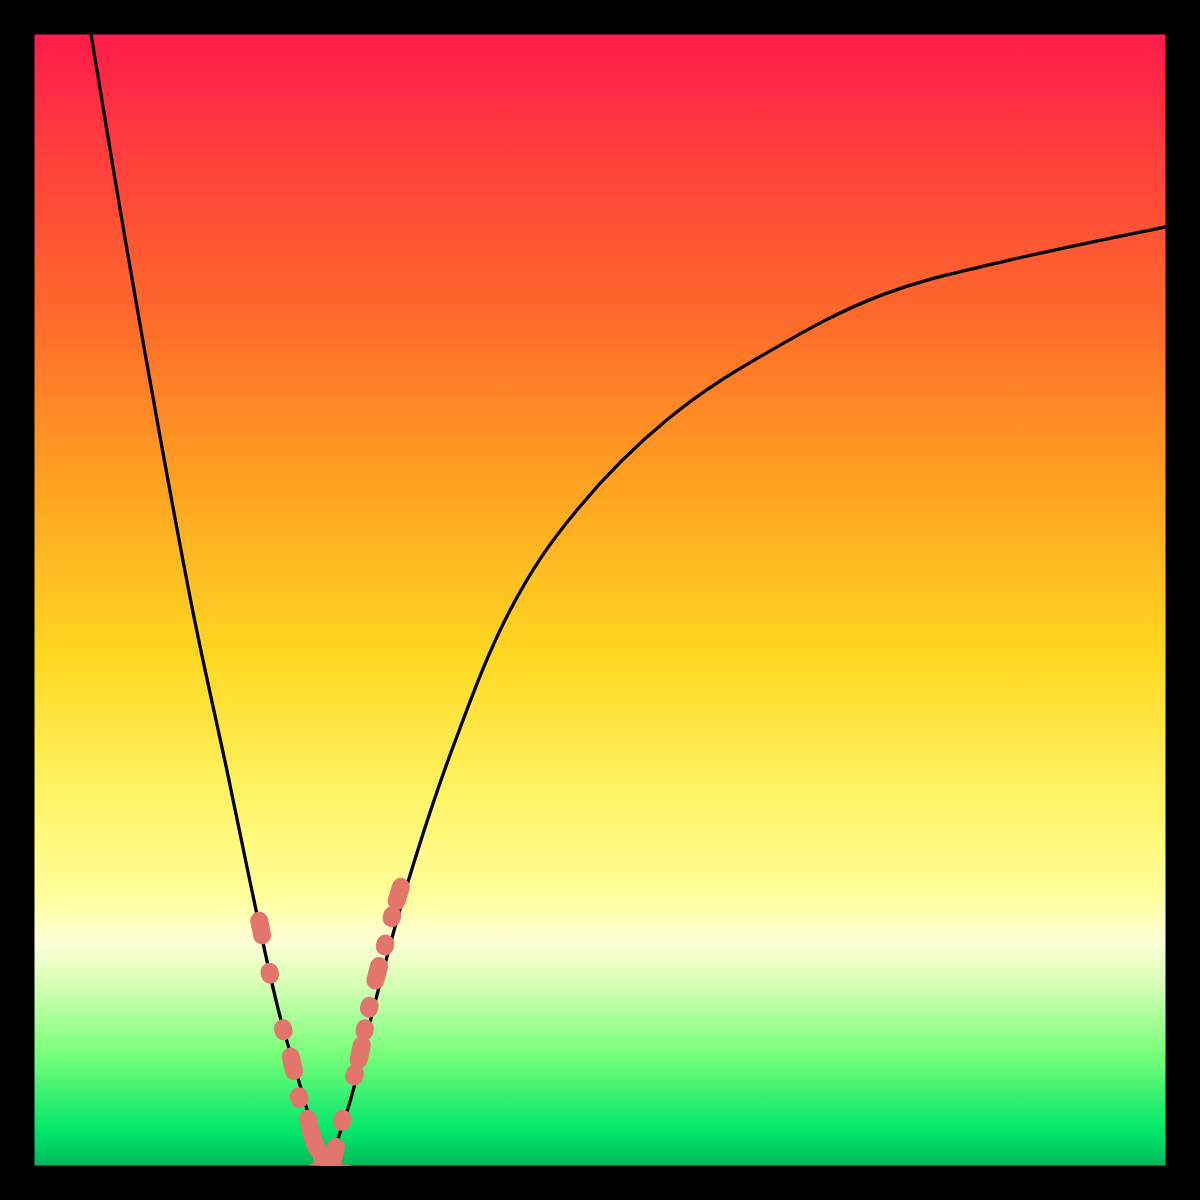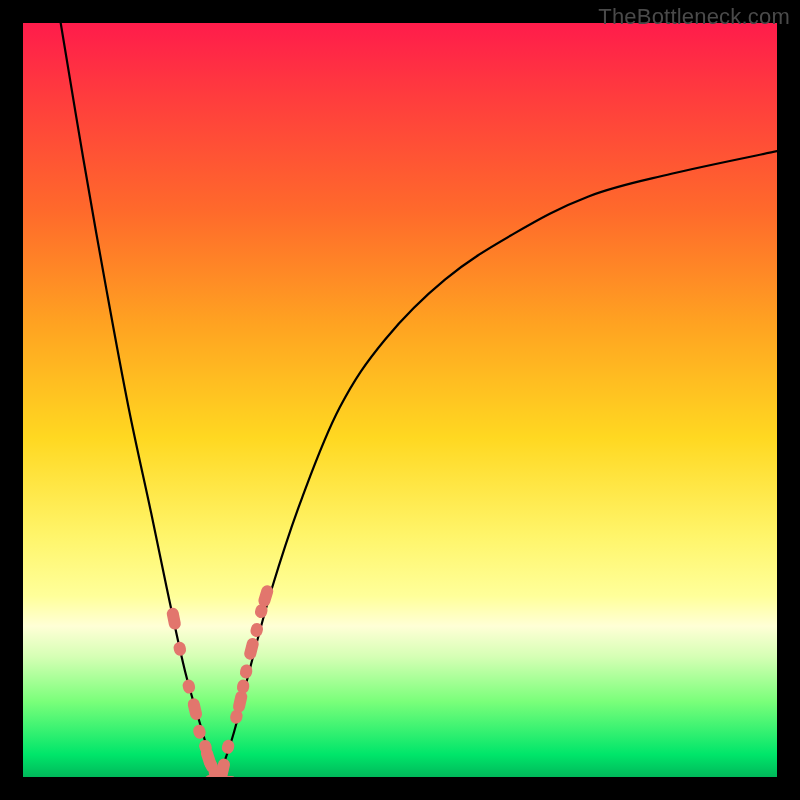--- a/index.html
+++ b/index.html
@@ -89,14 +89,13 @@
           <rect x="231.264" y="582.12" width="14" height="12" rx="6" ry="6" fill="#e2766d" transform="rotate(-75.06858282186246 238.264 588.12)"></rect>
           <rect x="231.788" y="567.04" width="22" height="12" rx="6" ry="6" fill="#e2766d" transform="rotate(-73.30075576600643 242.788 573.04)"></rect>
           <rect x="181.27" y="751.77" width="22" height="12" rx="6" ry="6" fill="#e2766d" transform="rotate(0 192.27 757.77)"></rect>
           <rect x="189.04000000000002" y="751.77" width="14" height="12" rx="6" ry="6" fill="#e2766d" transform="rotate(0 196.04000000000002 757.77)"></rect>
           <rect x="192.81" y="751.77" width="14" height="12" rx="6" ry="6" fill="#e2766d" transform="rotate(0 199.81 757.77)"></rect>
           <rect x="192.58" y="753.278" width="22" height="12" rx="6" ry="6" fill="#e2766d" transform="rotate(0 203.58 759.278)"></rect>
           <rect x="200.35000000000002" y="753.278" width="14" height="12" rx="6" ry="6" fill="#e2766d" transform="rotate(0 207.35000000000002 759.278)"></rect>
         </g>
     </svg>
   </div>
-  <div class="watermark">TheBottleneck.com</div>
 </div>
 
 </body></html>

